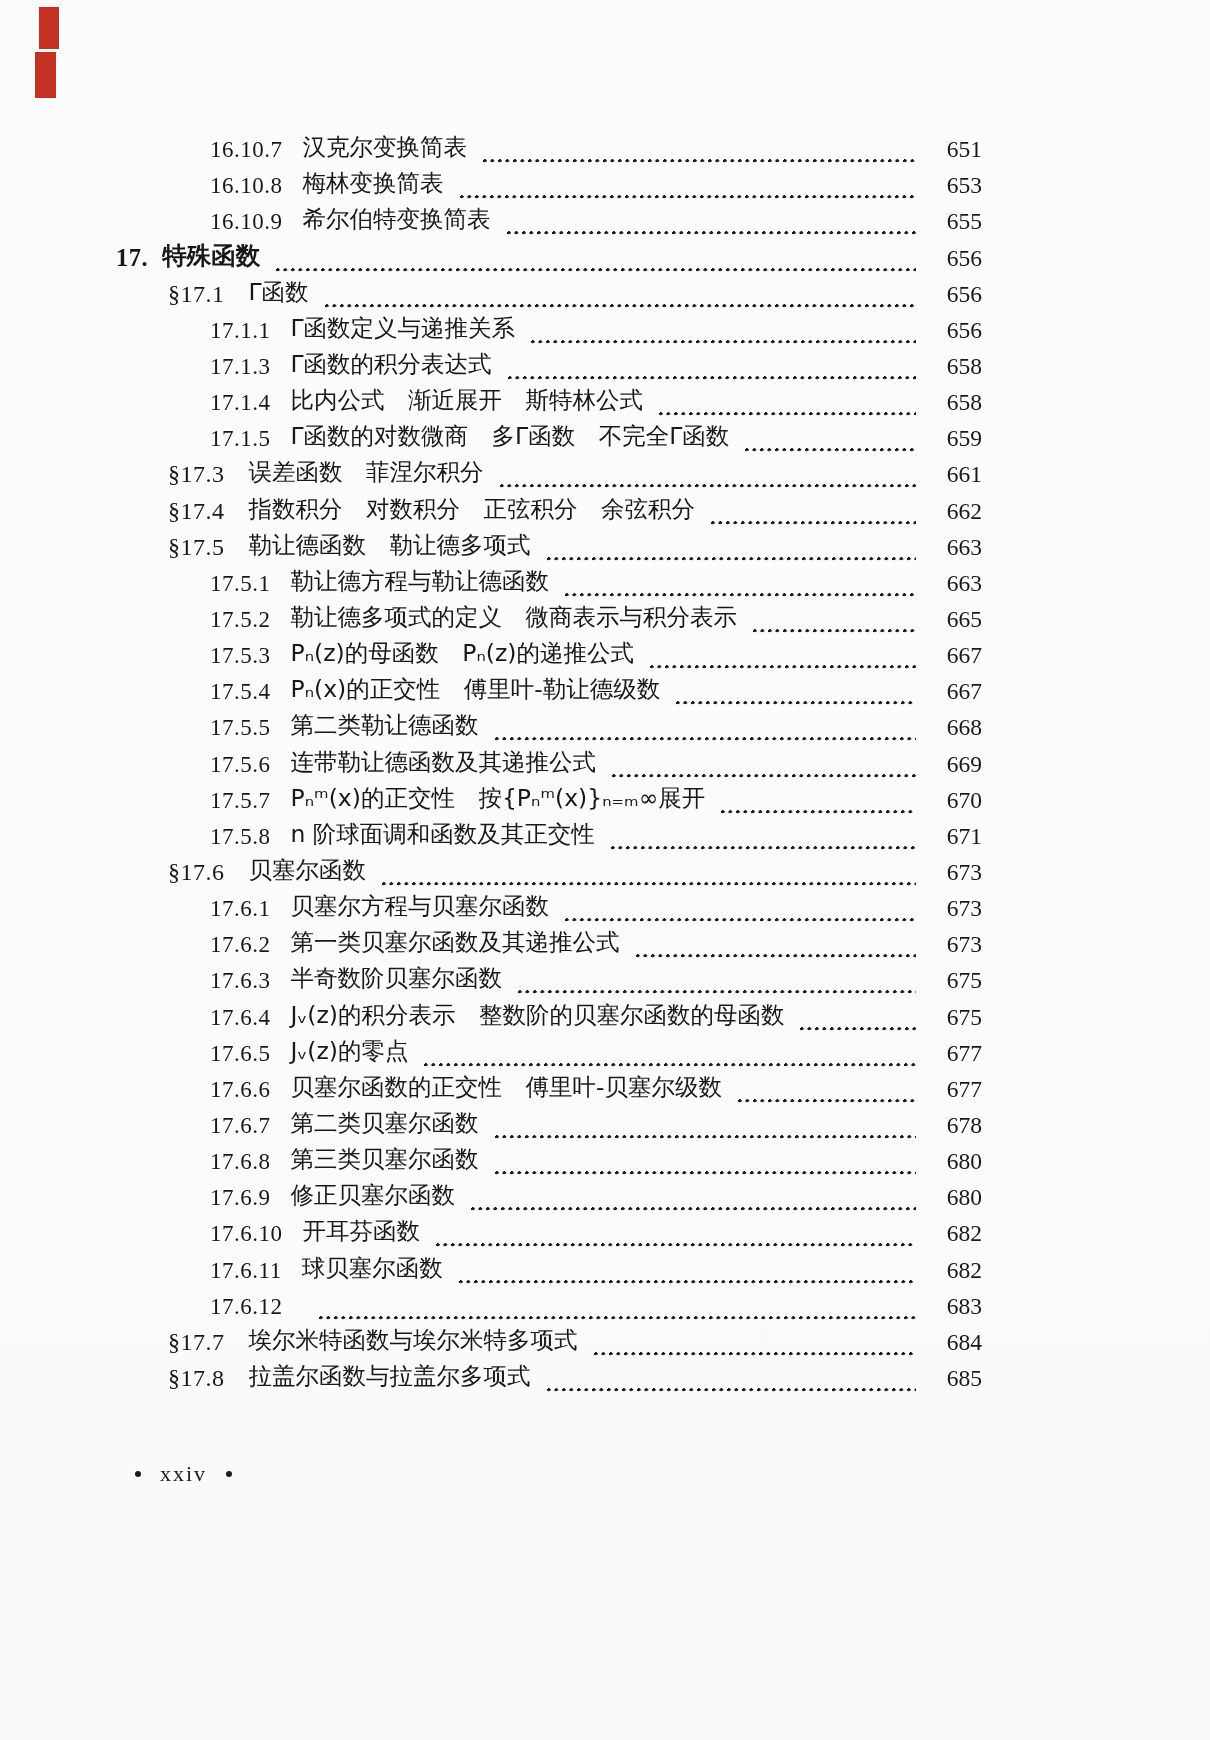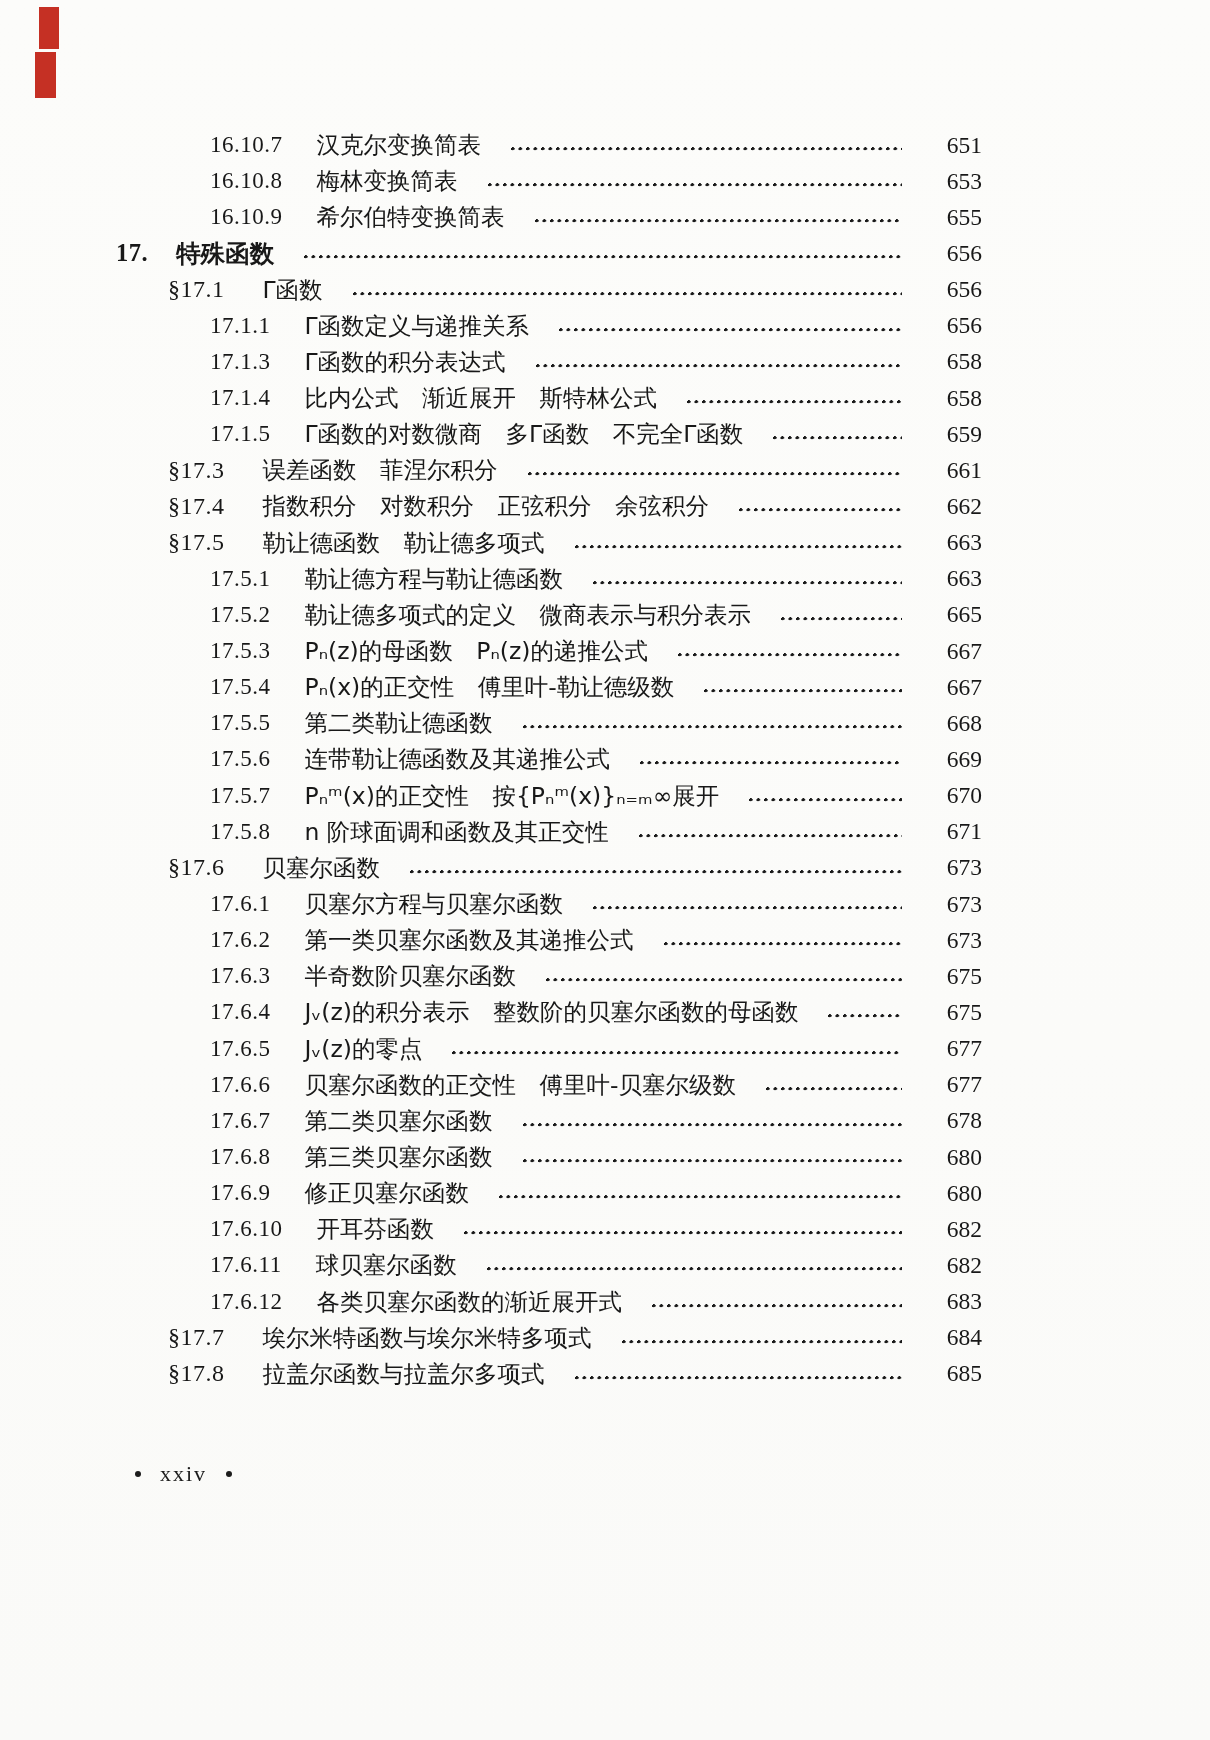--- a/index.html
+++ b/index.html
@@ -11,21 +11,21 @@
     position:relative;
     overflow:hidden;
   }
   .page { position:absolute; inset:0; background:linear-gradient(180deg,#fcfcfa 0%,#fbfbf9 60%,#fafaf8 100%); }
 
   .red-mark { position:absolute; left:35px; top:6px; width:26px; height:92px; }
   .red-mark .seg1 { position:absolute; left:4px; top:1px;  width:20px; height:42px; }
   .red-mark .seg2 { position:absolute; left:0px; top:46px; width:21px; height:46px; }
 
   .toc { position:absolute; left:116px; top:127px; width:866px; }
-  .toc-row { height:36.15px; display:flex; align-items:center;gap:14px; }
+  .toc-row { height:36.15px; display:flex; align-items:flex-end; }
   .toc-row .num {
     font-family:"Liberation Serif","DejaVu Serif",serif;
     font-size:23px; letter-spacing:0.5px; white-space:pre; margin-right:20px;
   }
   .toc-row .title { font-size:23.5px; font-weight:500; white-space:pre; }
   .toc-row.sub     { padding-left:94px; }
   .toc-row.section { padding-left:52px; }
   .toc-row.section .num { font-size:24px; margin-right:24px; }
   .toc-row.chapter .num   { font-weight:700; font-size:24.5px; margin-right:14px; }
   .toc-row.chapter .title { font-weight:700; font-size:24.5px; }
@@ -247,21 +247,20 @@
         <span class="pg">682</span>
       </div>
       <div class="toc-row sub">
         <span class="num">17.6.11</span>
         <span class="title">球贝塞尔函数</span>
         <span class="leader"></span>
         <span class="pg">682</span>
       </div>
       <div class="toc-row sub">
         <span class="num">17.6.12</span>
-        <span class="title">各类贝塞尔函数的渐近展开式</span>
         <span class="leader"></span>
         <span class="pg">683</span>
       </div>
       <div class="toc-row section">
         <span class="num">§17.7</span>
         <span class="title">埃尔米特函数与埃尔米特多项式</span>
         <span class="leader"></span>
         <span class="pg">684</span>
       </div>
       <div class="toc-row section">

